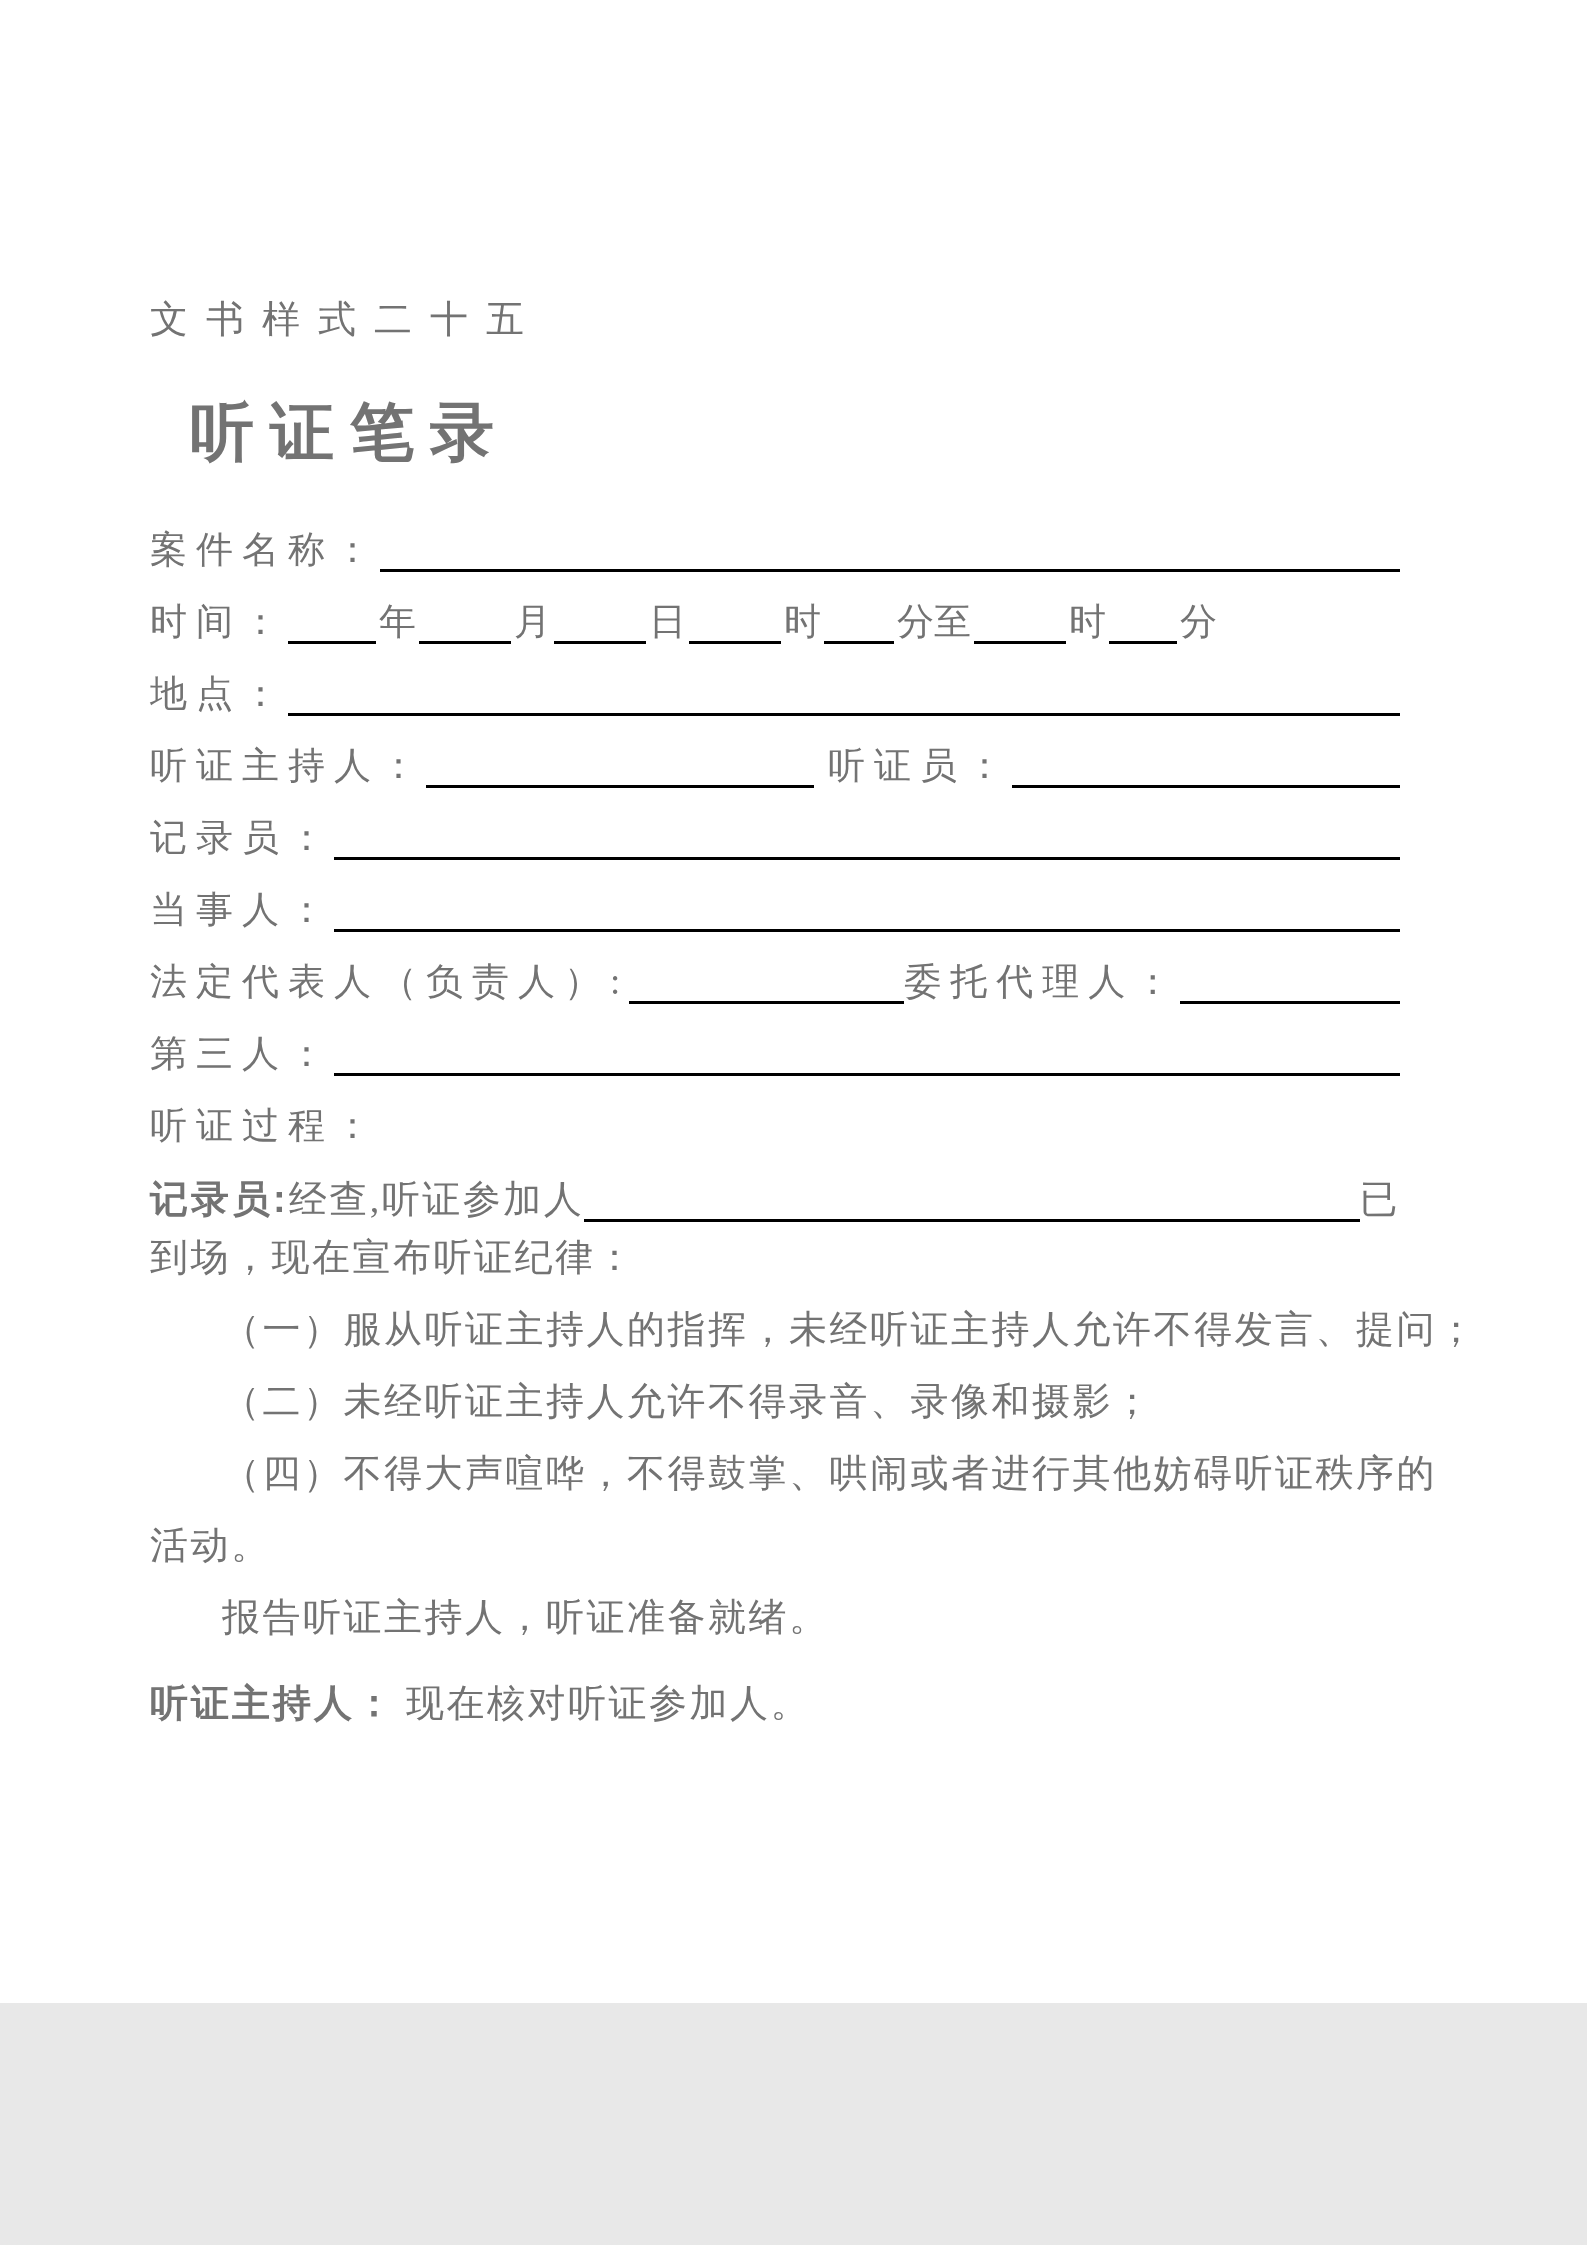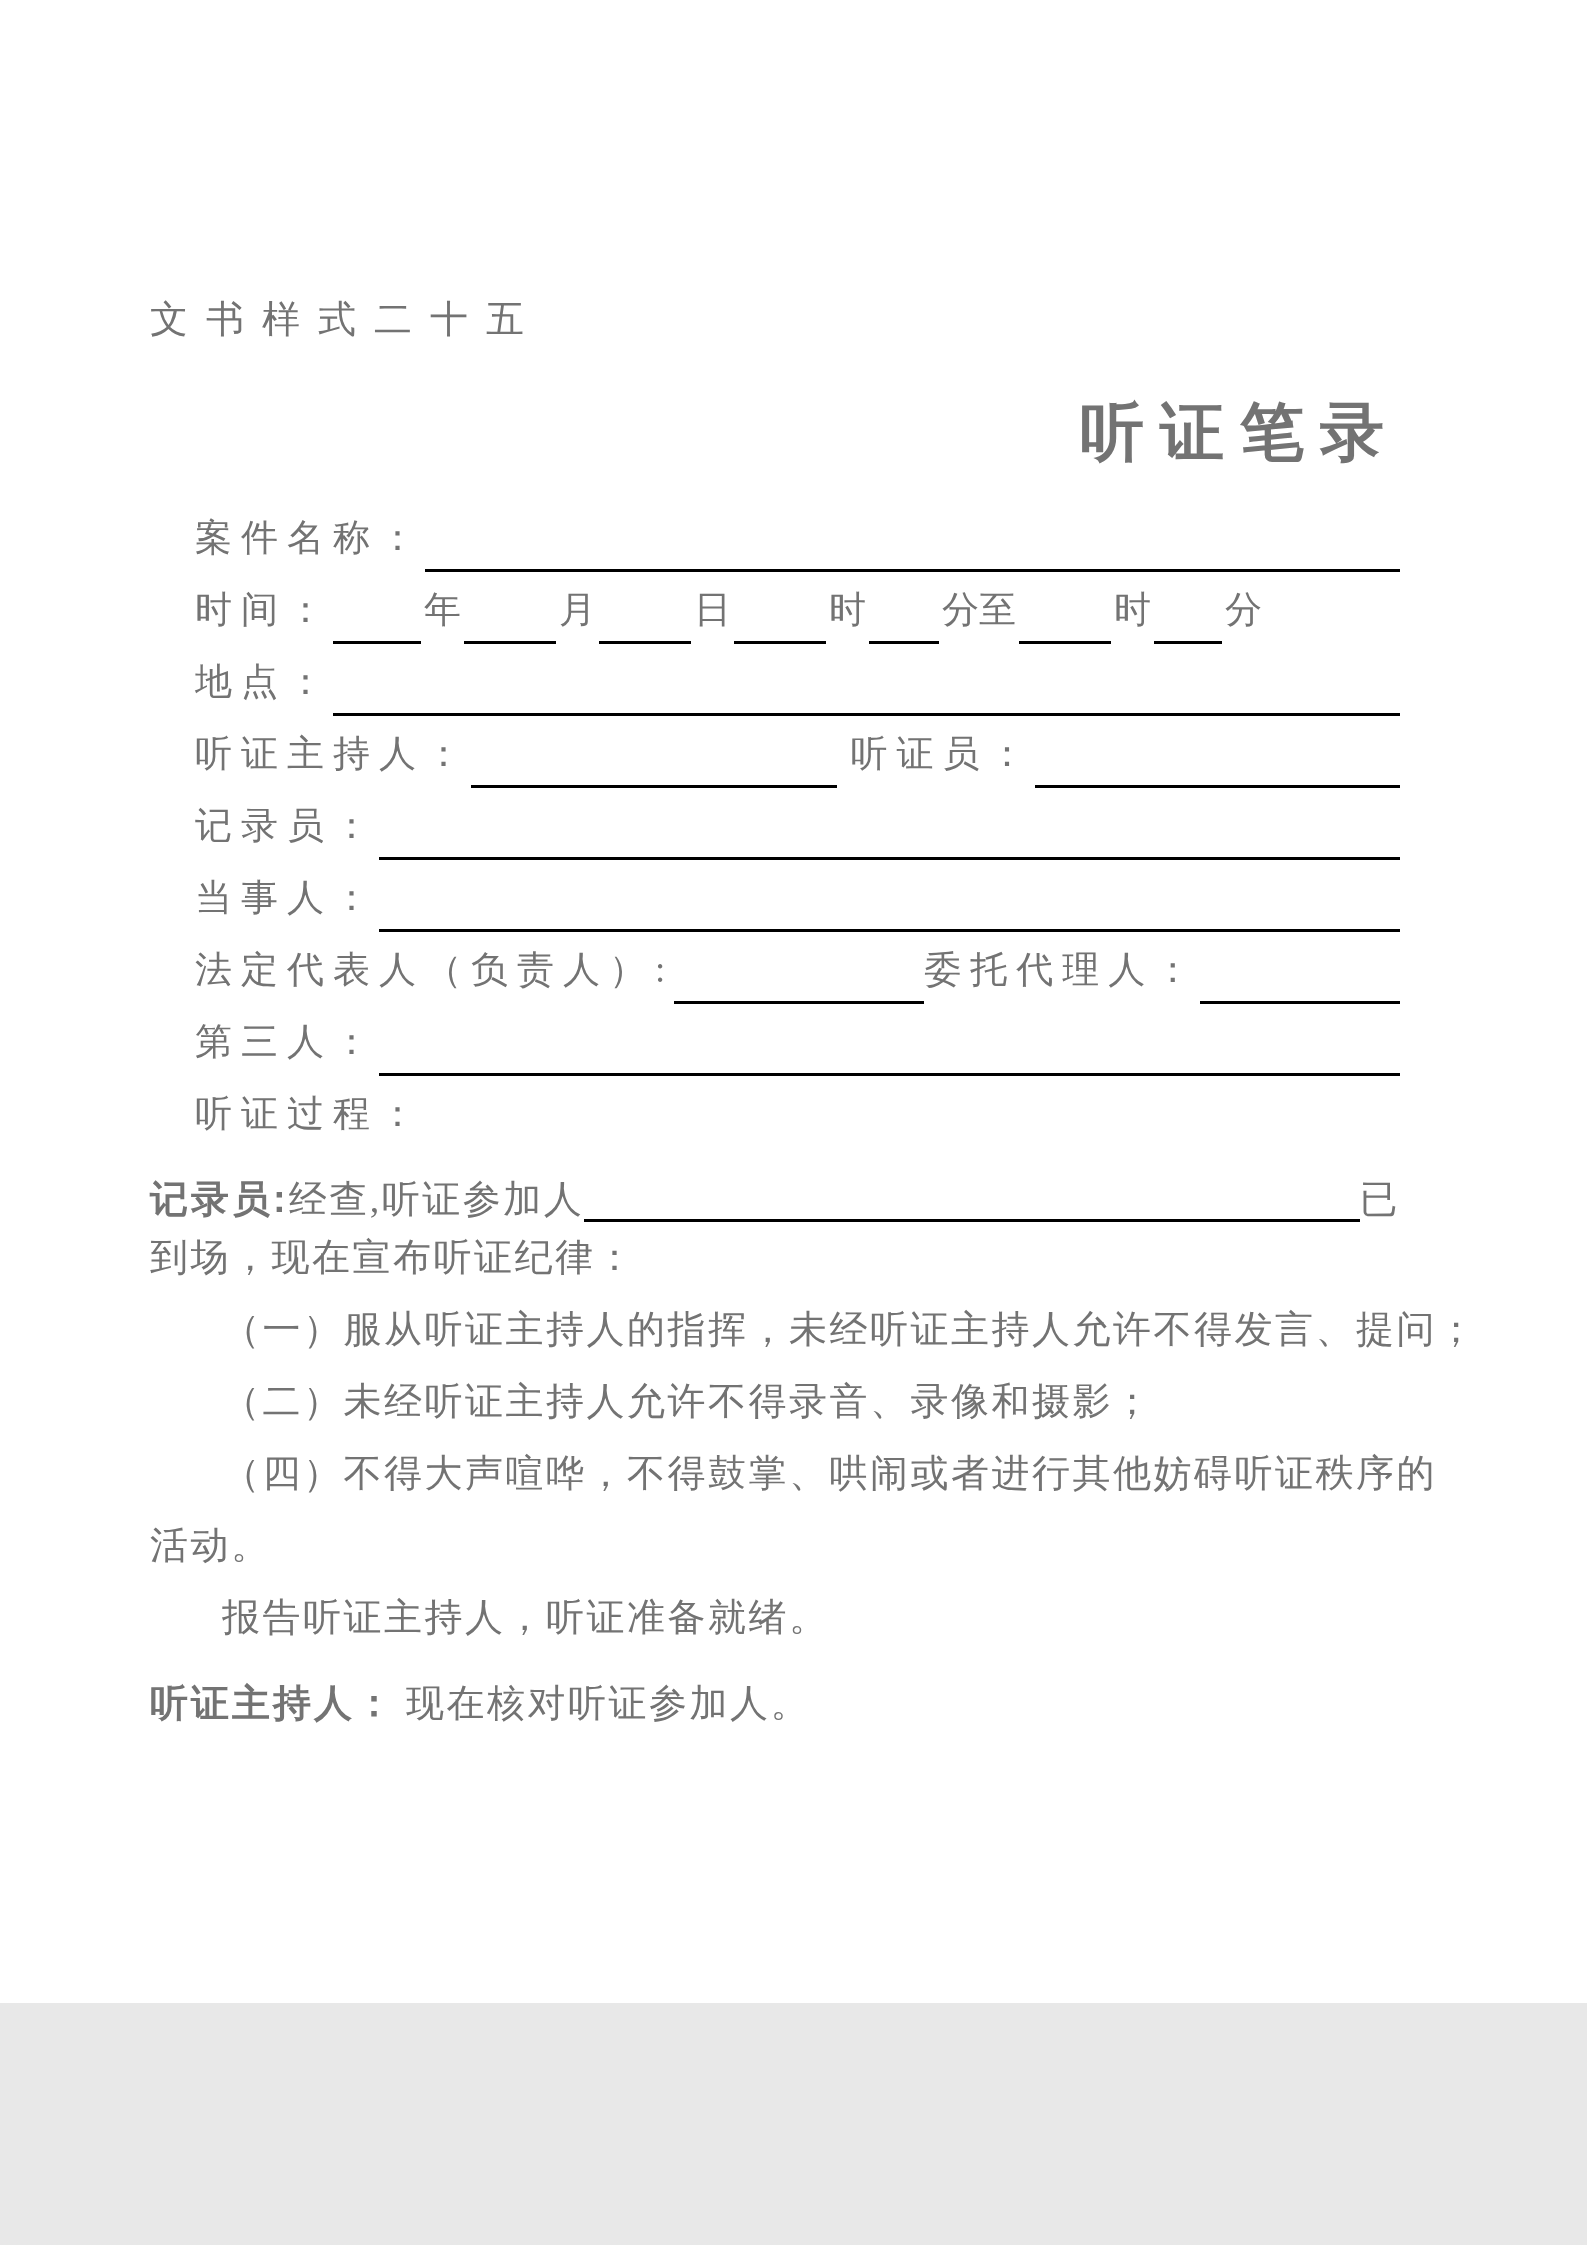--- a/index.html
+++ b/index.html
@@ -11,32 +11,32 @@
     color:#737373;
     overflow:hidden;
   }
   .doc-label{
     position:absolute;left:150px;top:300px;
     font-size:38px;letter-spacing:18px;line-height:1;
     white-space:nowrap;
   }
   .title{
     position:absolute;left:150px;top:398px;width:1250px;
-    text-align:right;text-indent:40px;
+    text-align:left;text-indent:40px;
     font-family:cursive;
     font-size:64px;font-weight:700;letter-spacing:16px;line-height:1.1;
     white-space:nowrap;
   }
   .form{
     position:absolute;left:150px;top:506px;width:1250px;
   }
   .row{
-    display:flex;align-items:center;
+    display:flex;align-items:flex-end;
     height:72px;box-sizing:border-box;padding-bottom:10px;
-    font-size:37px;line-height:1;white-space:nowrap;margin-left:45px;
+    font-size:37px;line-height:1;white-space:nowrap;
   }
   .lbl{letter-spacing:9px;}
   .unit{letter-spacing:0;padding:0 3px;}
   .blank{
     border-bottom:3px solid #000;
     align-self:flex-end;margin-bottom:-4px;height:34px;
   }
   .fill{flex:1 1 auto;}
   .fx{flex:0 0 auto;}
   .para{

